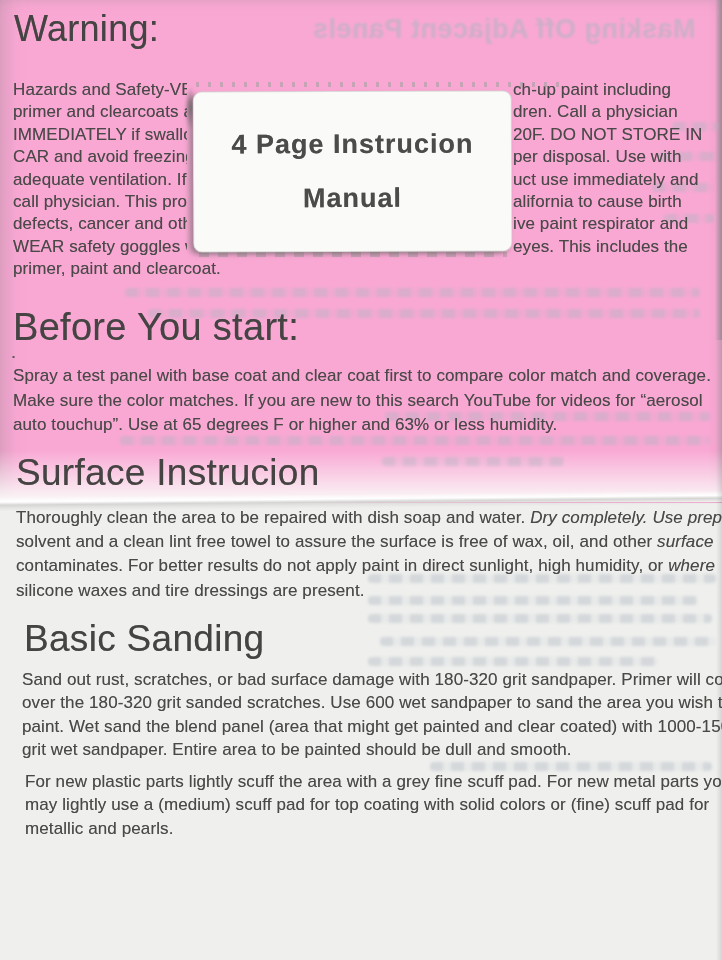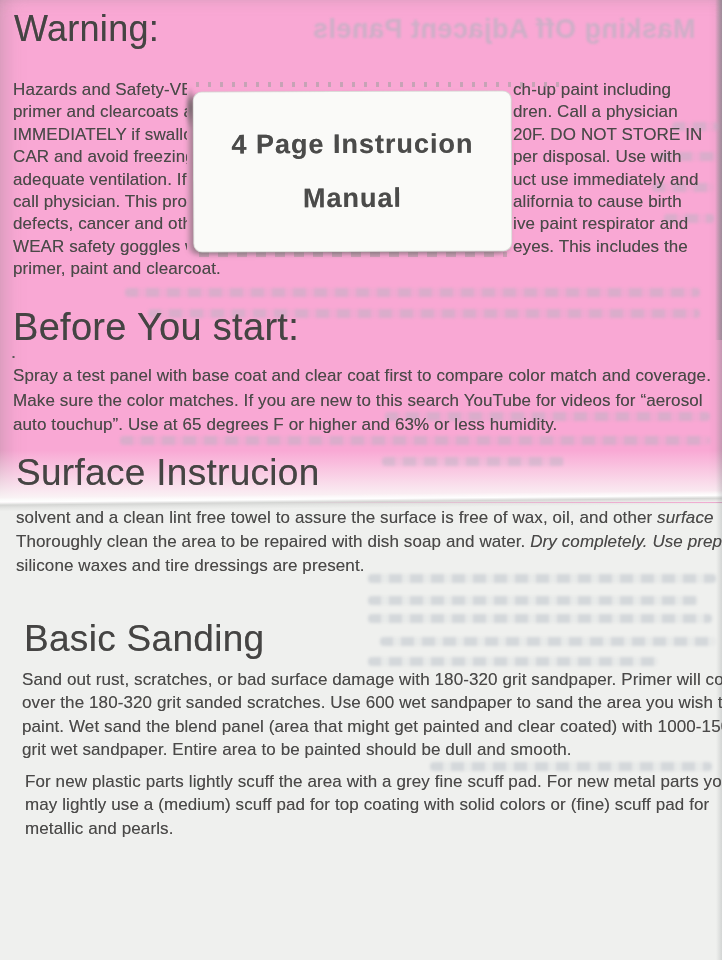--- a/index.html
+++ b/index.html
@@ -130,22 +130,23 @@
   <div class="heading" id="before-heading">Before You start:</div>
   <div class="body-copy" id="stray-mark">.</div>
   <div class="body-copy" id="before-paragraph">
       <div class="tline">Spray a test panel with base coat and clear coat first to compare color match and coverage.</div>
       <div class="tline">Make sure the color matches.  If you are new to this search YouTube for videos for “aerosol</div>
       <div class="tline">auto touchup”.  Use at 65 degrees F or higher and 63% or less humidity.</div>
     </div>
 
   <div class="heading" id="surface-heading">Surface Instrucion</div>
   <div class="body-copy" id="surface-paragraph">
+      <div class="tline"><span>Thoroughly clean the area to be repaired with dish soap and water.  </span><span class="ital">Dry completely. Use prep</span></div>
       <div class="tline"><span>solvent and a clean lint free towel to assure the surface is free of wax, oil, and other </span><span class="ital">surface</span></div>
-      <div class="tline"><span>Thoroughly clean the area to be repaired with dish soap and water.  </span><span class="ital">Dry completely. Use prep</span></div>
+      <div class="tline"><span>contaminates. For better results do not apply paint in direct sunlight, high humidity, or </span><span class="ital">where</span></div>
       <div class="tline"><span>silicone waxes and tire dressings are present.</span></div>
     </div>
 
   <div class="heading" id="basic-heading">Basic Sanding</div>
   <div class="body-copy" id="basic-paragraph-1">
       <div class="tline">Sand out rust, scratches, or bad surface damage with 180-320 grit sandpaper. Primer will cover</div>
       <div class="tline">over the 180-320 grit sanded scratches. Use 600 wet sandpaper to sand the area you wish to</div>
       <div class="tline">paint. Wet sand the blend panel (area that might get painted and clear coated) with 1000-1500</div>
       <div class="tline">grit wet sandpaper. Entire area to be painted should be dull and smooth.</div>
     </div>

